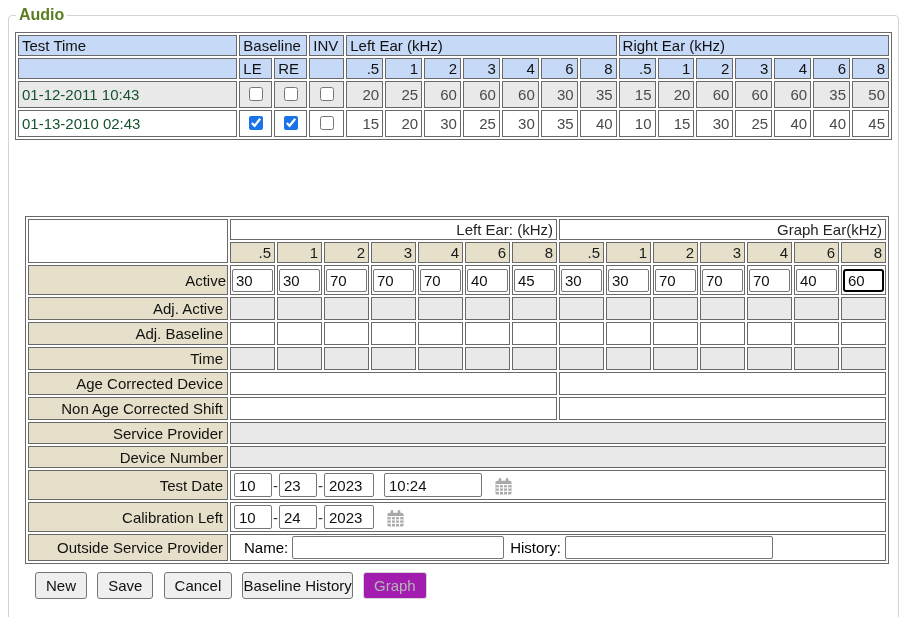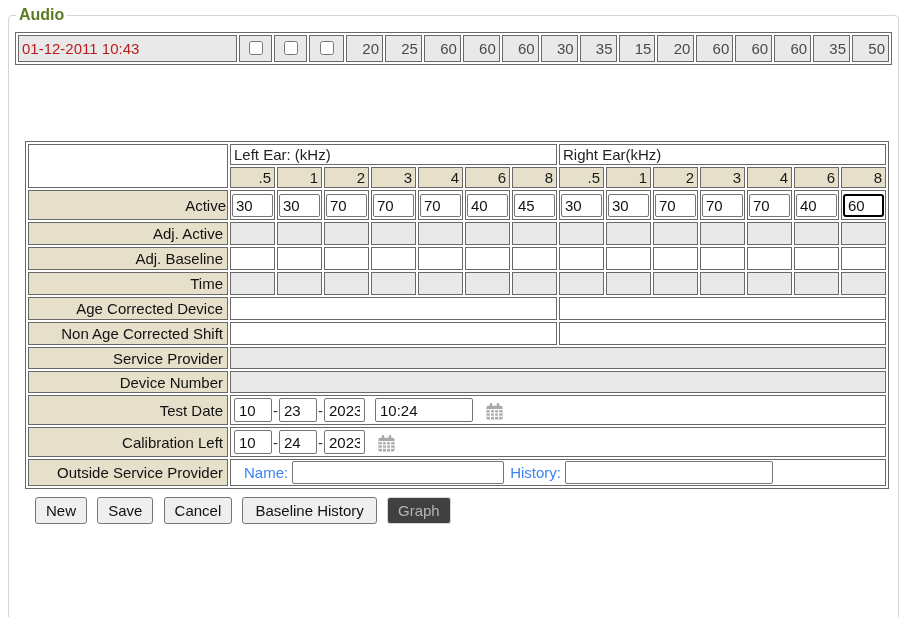--- a/index.html
+++ b/index.html
@@ -23,66 +23,66 @@
   table { border-collapse:separate; border-spacing:2px; background:#fff;
           border:1px solid #696969; table-layout:fixed; }
   td { border:1px solid #696969; padding:1px 3px; white-space:nowrap;
        overflow:hidden; vertical-align:middle; font-size:15px; }
   
   table.history { margin-top:8px; }
   .hb { background:#c6d9f7; color:#111; }
   .num { text-align:right; }
   .rowA td { background:#e9e9e9; }
   .rowB td { background:#ffffff; }
-  .dateCell { color:#b91c1c; }
+  .dateCell { color:#14532d; }
   .valCell { color:#4a4a4a; text-align:right; }
   .cbCell { text-align:center; padding:0; }
   input[type="checkbox"] { width:14px; height:14px; accent-color:#1a73e8; margin:2px 0 0 0; }
   .h-hdr td { height:20px; }
   .h-data td { height:27px; }
   
   .entry-wrap { margin-left:10px; }
   table.entry { margin-top:76px; }
   .lbl { background:#e6e0ca; text-align:right; padding-right:4px; color:#111; }
   .tan { background:#e6e0ca; }
   .grayc { background:#e9e9e9; }
   .whitec { background:#ffffff; }
   .blankHdr { background:#ffffff; }
   .earhdr { background:#ffffff; color:#222; }
-  .r-hdr td { height:20px; }
+  .r-hdr td { height:20px;text-align:right; }
   .r-active td { height:30px; padding:1px 1px; }
   .r-std td { height:23px; }
   .r-flat td { height:22px; }
   .r-date td { height:30px; }
   .r-out td { height:27px;padding-left:13px; }
   .val-input {
     width:41px; height:23px; border:1px solid #767676; border-radius:2px;
     font:inherit; color:#111; background:#fff; padding:1px 3px; margin:0;
   }
   .val-input.focused { border:2px solid #000; border-radius:3px; }
-  .d2 { width:38px; } .d4 { width:41px; } .dtime { width:98px; margin-left:10px; }
+  .d2 { width:38px; } .d4 { width:50px; } .dtime { width:98px; margin-left:10px; }
   .dt-input { height:24px; border:1px solid #767676; border-radius:2px;
               font:inherit; color:#111; padding:1px 4px; background:#fff; }
   .sep { color:#333; margin:0 1px; }
   .cal-icon { vertical-align:middle; margin-left:12px; cursor:pointer; }
-  .inline-lbl { color:#3b82f6; }
+  .inline-lbl { color:#000000; }
   .out-input { height:23px; border:1px solid #767676; border-radius:2px;
                font:inherit; padding:1px 4px; background:#fff; }
   .name-input { width:212px; margin-left:4px; }
   .loc-input { width:208px; margin-left:4px; }
   .loc-lbl { margin-left:6px; }
   
   .btn-bar { margin:8px 0 0 10px; }
   button.btn {
     font:inherit; color:#111; background:#efefef;
     border:1px solid #767676; border-radius:3px;
     height:27px; padding:1px 10px; margin-right:6px; cursor:pointer;
   }
-  button.btn:disabled { color:#b5b5b5; border-color:#d6d6d6; background:#404040; }
-  button.btn-wide { padding:1px 12px; }
+  button.btn:disabled { color:#b5b5b5; border-color:#d6d6d6; background:#a21caf; }
+  button.btn-wide { padding:1px 0; }
 </style>
 </head>
 <body>
 
 <fieldset class="audio-fs">
   <legend>Audio</legend>
 
   <table class="history">
     <colgroup>
       <col style="width:220px">
@@ -98,40 +98,87 @@
         <col style="width:37px">
       <col style="width:37px">
         <col style="width:37px">
         <col style="width:37px">
         <col style="width:37px">
         <col style="width:37px">
         <col style="width:37px">
         <col style="width:37px">
     </colgroup>
     <tbody>
+        <tr class="h-hdr">
+      <td class="hb">Test Time</td>
+      <td class="hb" colspan="2">Baseline</td>
+      <td class="hb">INV</td>
+      <td class="hb" colspan="7">Left Ear (kHz)</td>
+      <td class="hb" colspan="7">Right Ear (kHz)</td>
+    </tr>
+    <tr class="h-hdr">
+      <td class="hb"></td>
+      <td class="hb">LE</td>
+      <td class="hb">RE</td>
+      <td class="hb"></td>
+      <td class="hb num">.5</td>
+      <td class="hb num">1</td>
+      <td class="hb num">2</td>
+      <td class="hb num">3</td>
+      <td class="hb num">4</td>
+      <td class="hb num">6</td>
+      <td class="hb num">8</td>
+      <td class="hb num">.5</td>
+      <td class="hb num">1</td>
+      <td class="hb num">2</td>
+      <td class="hb num">3</td>
+      <td class="hb num">4</td>
+      <td class="hb num">6</td>
+      <td class="hb num">8</td>
+    </tr>
     <tr class="h-data rowA">
       <td class="dateCell">01-12-2011 10:43</td>
       <td class="cbCell"><input type="checkbox" style=""></td>
       <td class="cbCell"><input type="checkbox" style=""></td>
       <td class="cbCell"><input type="checkbox" style=""></td>
       <td class="valCell">20</td>
       <td class="valCell">25</td>
       <td class="valCell">60</td>
       <td class="valCell">60</td>
       <td class="valCell">60</td>
       <td class="valCell">30</td>
       <td class="valCell">35</td>
       <td class="valCell">15</td>
       <td class="valCell">20</td>
       <td class="valCell">60</td>
       <td class="valCell">60</td>
       <td class="valCell">60</td>
       <td class="valCell">35</td>
       <td class="valCell">50</td>
     </tr>
+    <tr class="h-data rowB">
+      <td class="dateCell">01-13-2010 02:43</td>
+      <td class="cbCell"><input type="checkbox" checked="" style=""></td>
+      <td class="cbCell"><input type="checkbox" checked="" style=""></td>
+      <td class="cbCell"><input type="checkbox" style=""></td>
+      <td class="valCell">15</td>
+      <td class="valCell">20</td>
+      <td class="valCell">30</td>
+      <td class="valCell">25</td>
+      <td class="valCell">30</td>
+      <td class="valCell">35</td>
+      <td class="valCell">40</td>
+      <td class="valCell">10</td>
+      <td class="valCell">15</td>
+      <td class="valCell">30</td>
+      <td class="valCell">25</td>
+      <td class="valCell">40</td>
+      <td class="valCell">40</td>
+      <td class="valCell">45</td>
+    </tr>
   </tbody>
     </table>
 
   <div class="entry-wrap">
   <table class="entry">
     <colgroup>
       <col style="width:200px">
       <col style="width:45px">
           <col style="width:45px">
           <col style="width:45px">
@@ -144,21 +191,21 @@
           <col style="width:45px">
           <col style="width:45px">
           <col style="width:45px">
           <col style="width:45px">
           <col style="width:45px">
     </colgroup>
     <tbody>
           <tr class="r-hdr">
       <td class="blankHdr" rowspan="2"></td>
       <td class="earhdr" colspan="7">Left Ear: (kHz)</td>
-      <td class="earhdr" colspan="7">Right Ear(kHz)</td>
+      <td class="earhdr" colspan="7">Graph Ear(kHz)</td>
     </tr>
     <tr class="r-hdr">
       <td class="tan num">.5</td>
       <td class="tan num">1</td>
       <td class="tan num">2</td>
       <td class="tan num">3</td>
       <td class="tan num">4</td>
       <td class="tan num">6</td>
       <td class="tan num">8</td>
       <td class="tan num">.5</td>

